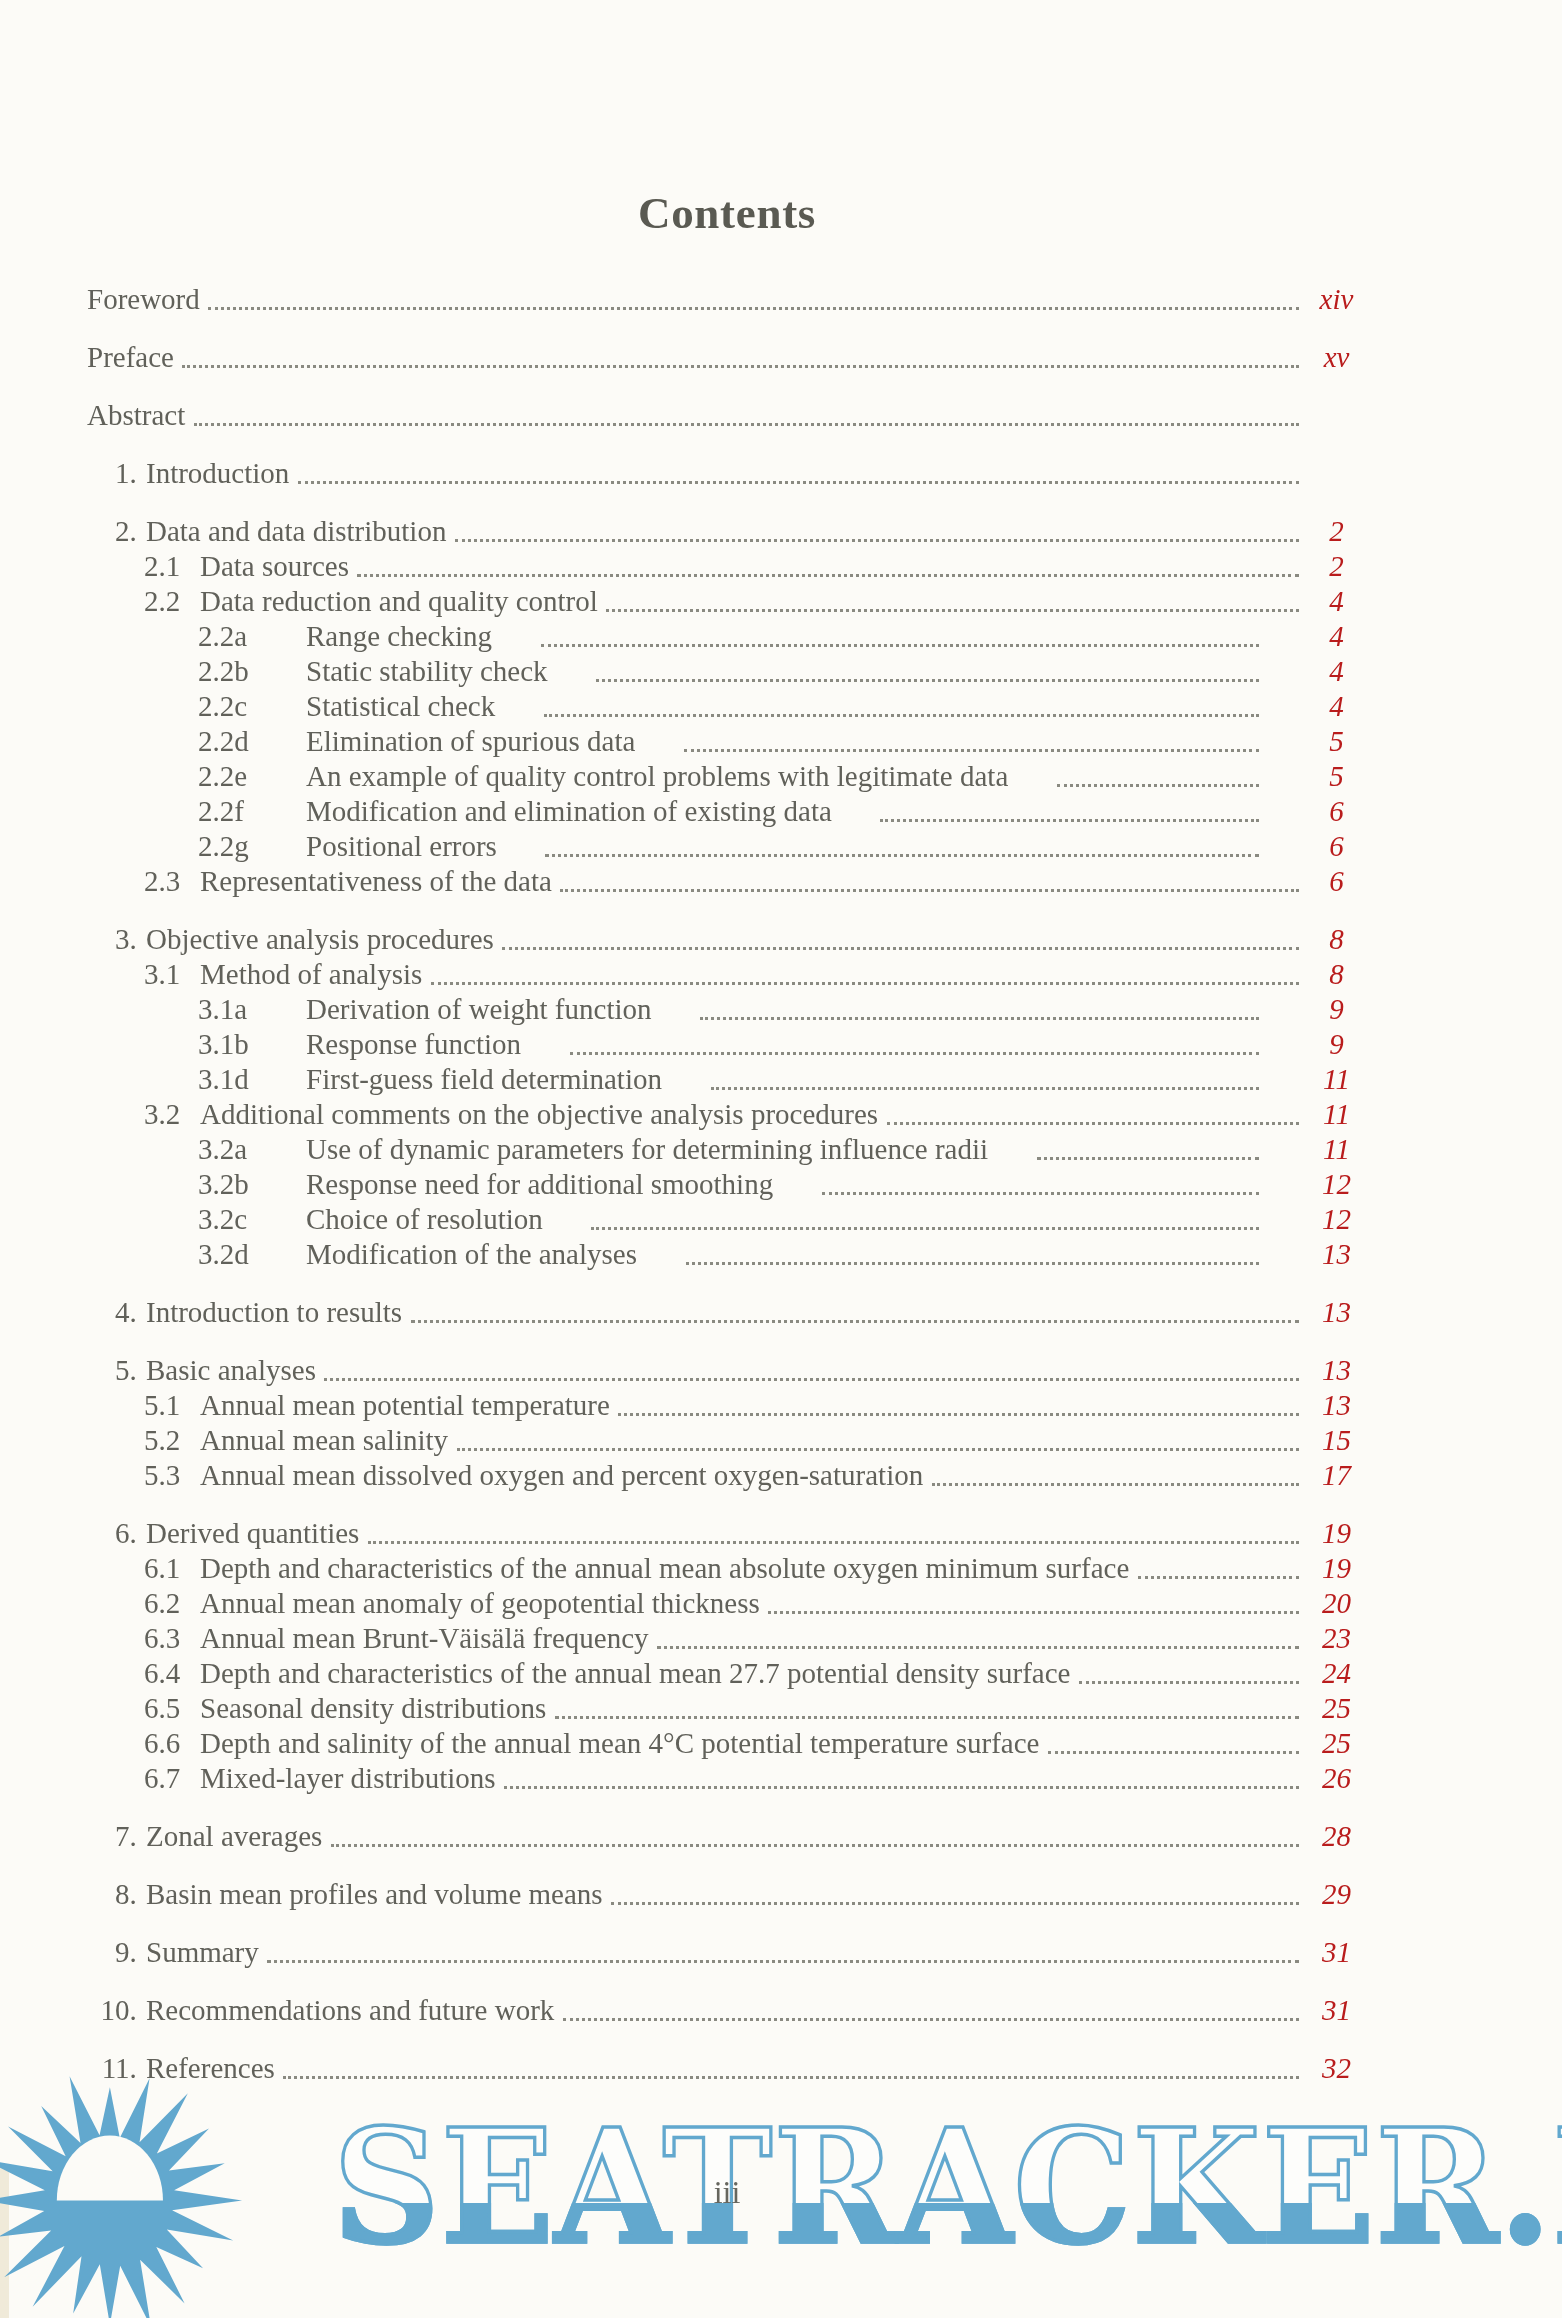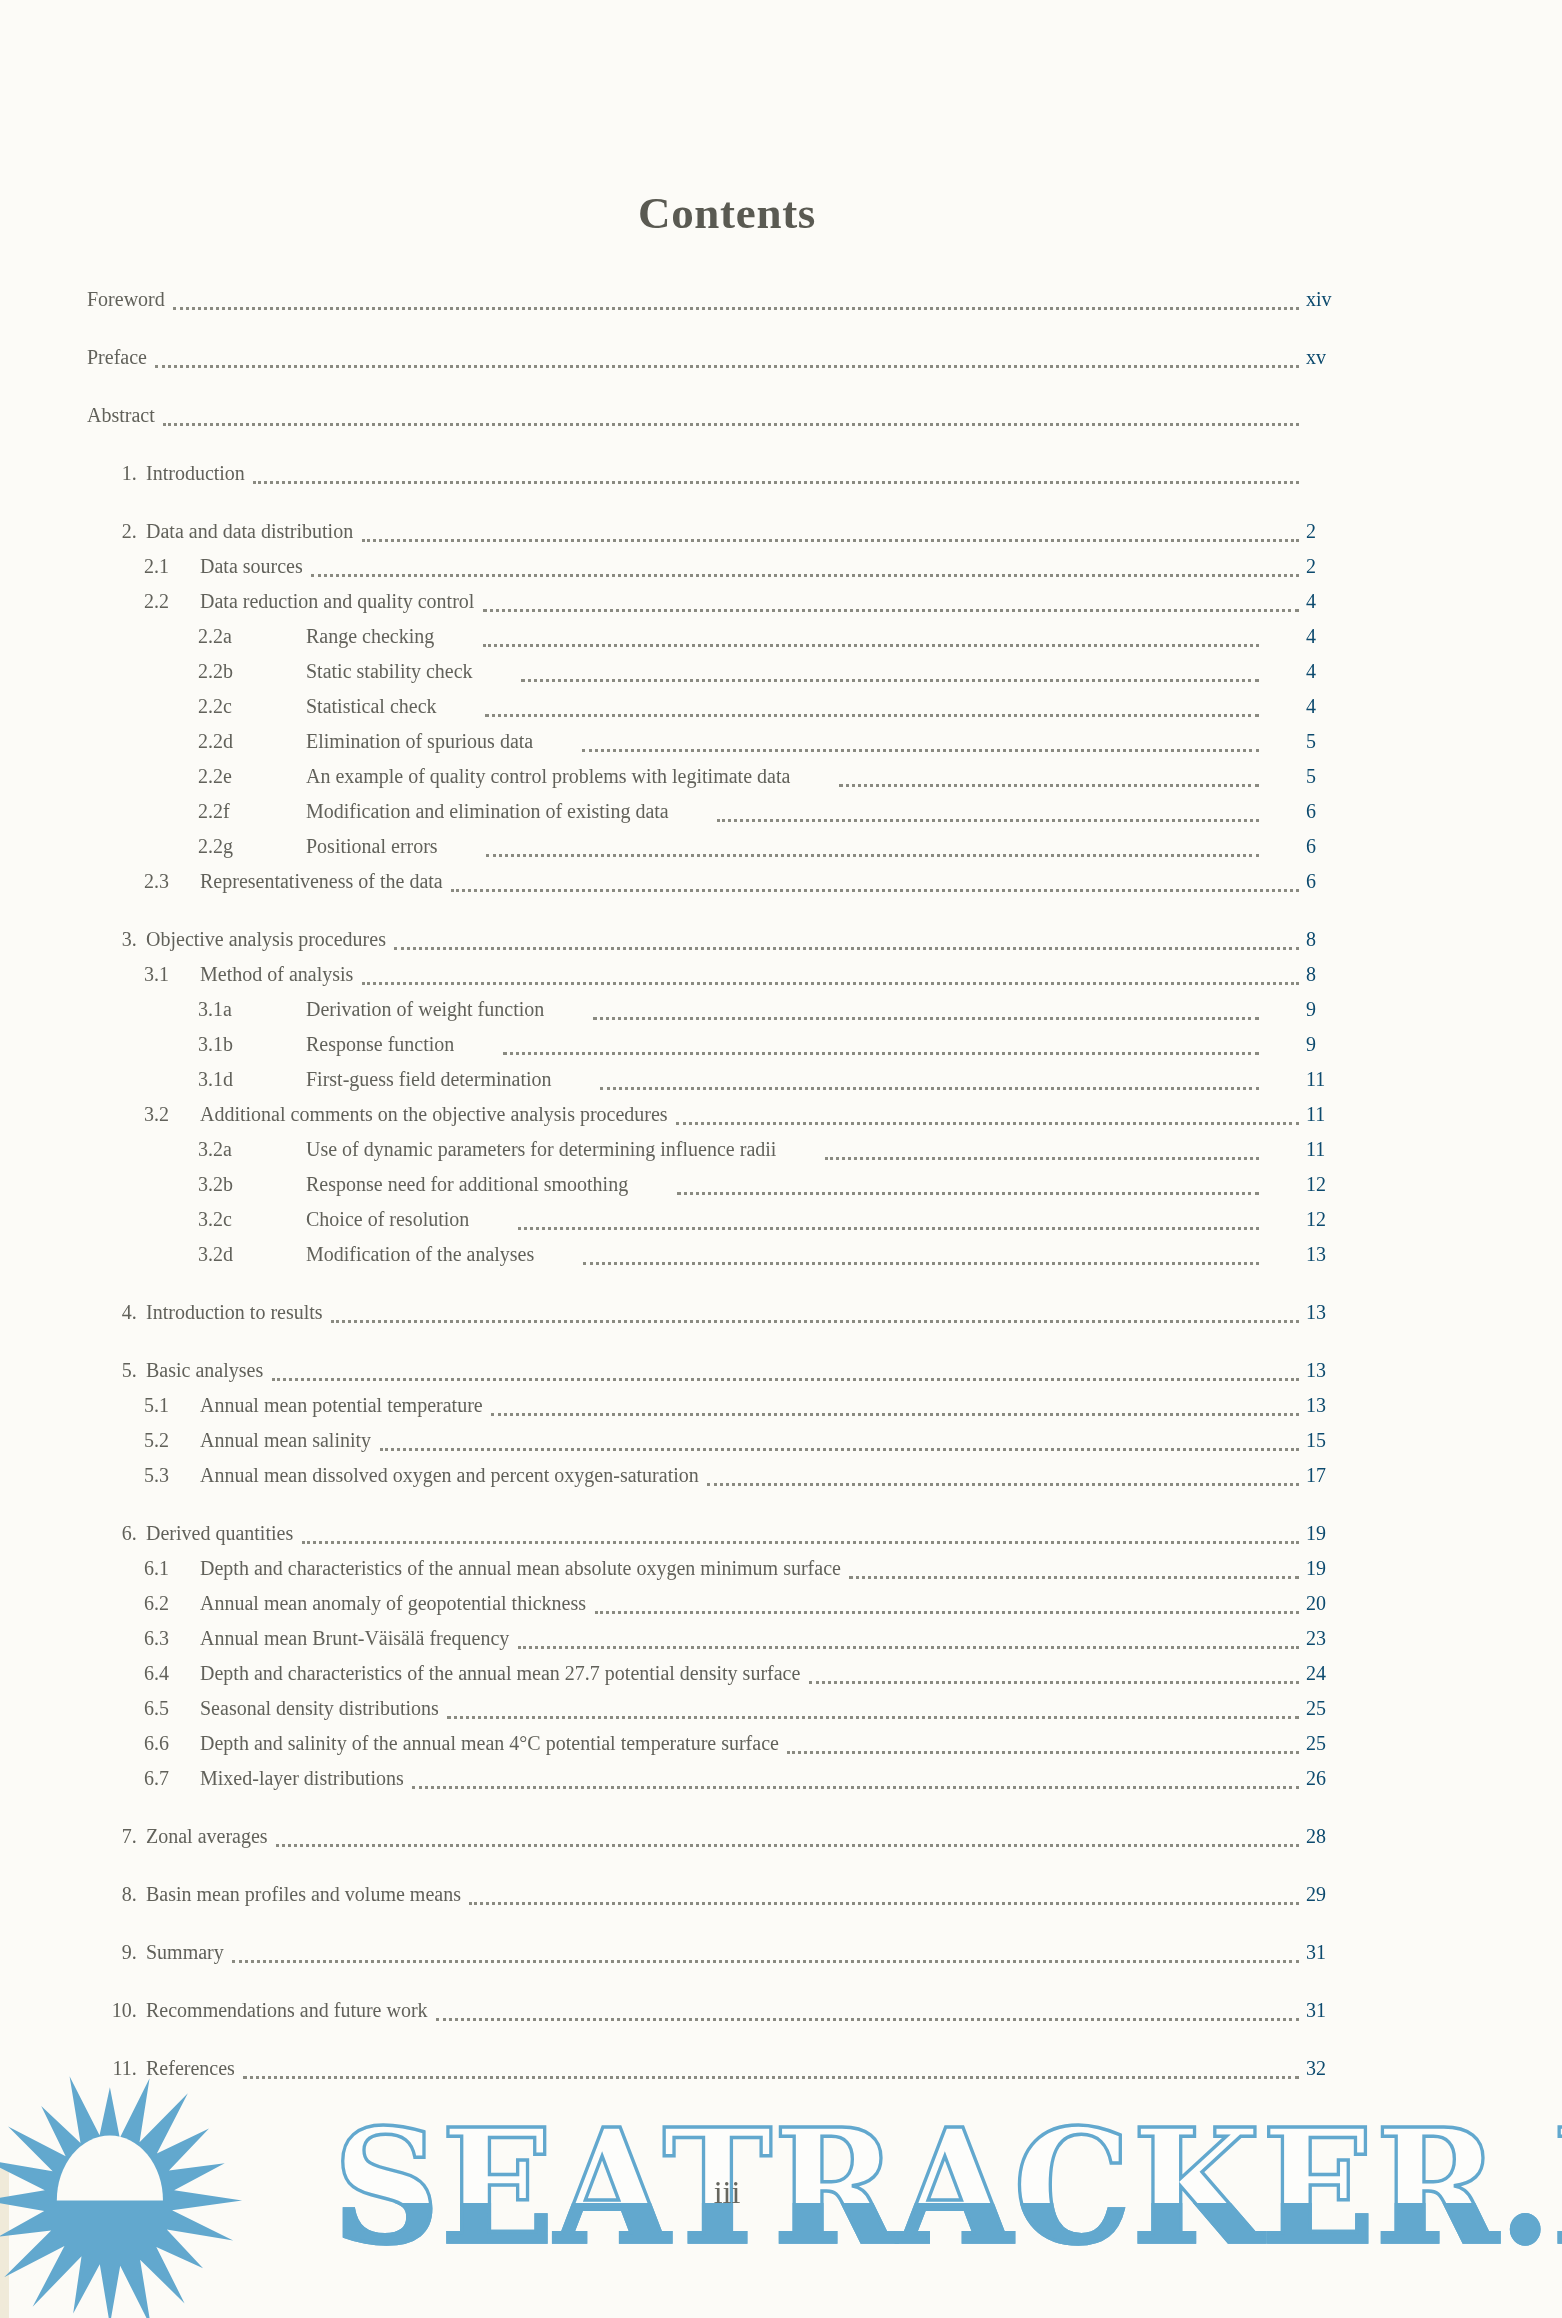--- a/index.html
+++ b/index.html
@@ -8,33 +8,33 @@
     background:#fcfbf7; overflow:hidden;
     font-family:"Liberation Serif","DejaVu Serif",serif;
     color:#61615a;
   }
   .title {
     position:absolute; top:157px; left:87px; width:1280px;
     text-align:center; font-size:45px; font-weight:bold;
     color:#5a5a52; letter-spacing:0.7px; z-index:2;
   }
   .toc { position:absolute; top:282px; left:87px; width:1280px; z-index:2; }
-  .row { display:flex; align-items:baseline; line-height:35px; font-size:20px; }
+  .row { display:flex; align-items:baseline; line-height:35px; font-size:29px; }
   .row.major { margin-top:23px; }
   .num { box-sizing:border-box; white-space:nowrap; }
   .lvl1 .num { flex:0 0 59px; text-align:right; padding-right:9.2px; }
   .lvl2 { margin-left:57px; }  .lvl2 .num { flex:0 0 56px; }
   .lvl3 { margin-left:111px;gap:40px; } .lvl3 .num { flex:0 0 68px; }
   .label { white-space:nowrap; }
   .dots {
     flex:1 1 auto; min-width:12.7px;
     border-bottom:3.5px dotted #8a8a81;
     align-self:flex-end; margin:0 7px 7px 8.5px;
   }
-  .pg { flex:0 0 61px; text-align:left; white-space:nowrap; color:#0c4a6e; }
+  .pg { flex:0 0 61px; text-align:center; white-space:nowrap; color:#b91c1c;font-style:italic; }
   .folio {
     position:absolute; top:2174px; left:87px; width:1280px;
     text-align:center; font-size:32px; color:#66665e; z-index:6;
   }
   .wm-sun { position:absolute; left:-21px; top:2071px; z-index:1; }
   .wm-text {
     position:absolute; left:333px; top:2109px; z-index:5;
     font-family:"DejaVu Serif","Liberation Serif",serif;
     font-weight:700; font-size:157px; line-height:1;
     letter-spacing:1.4px; white-space:nowrap;

